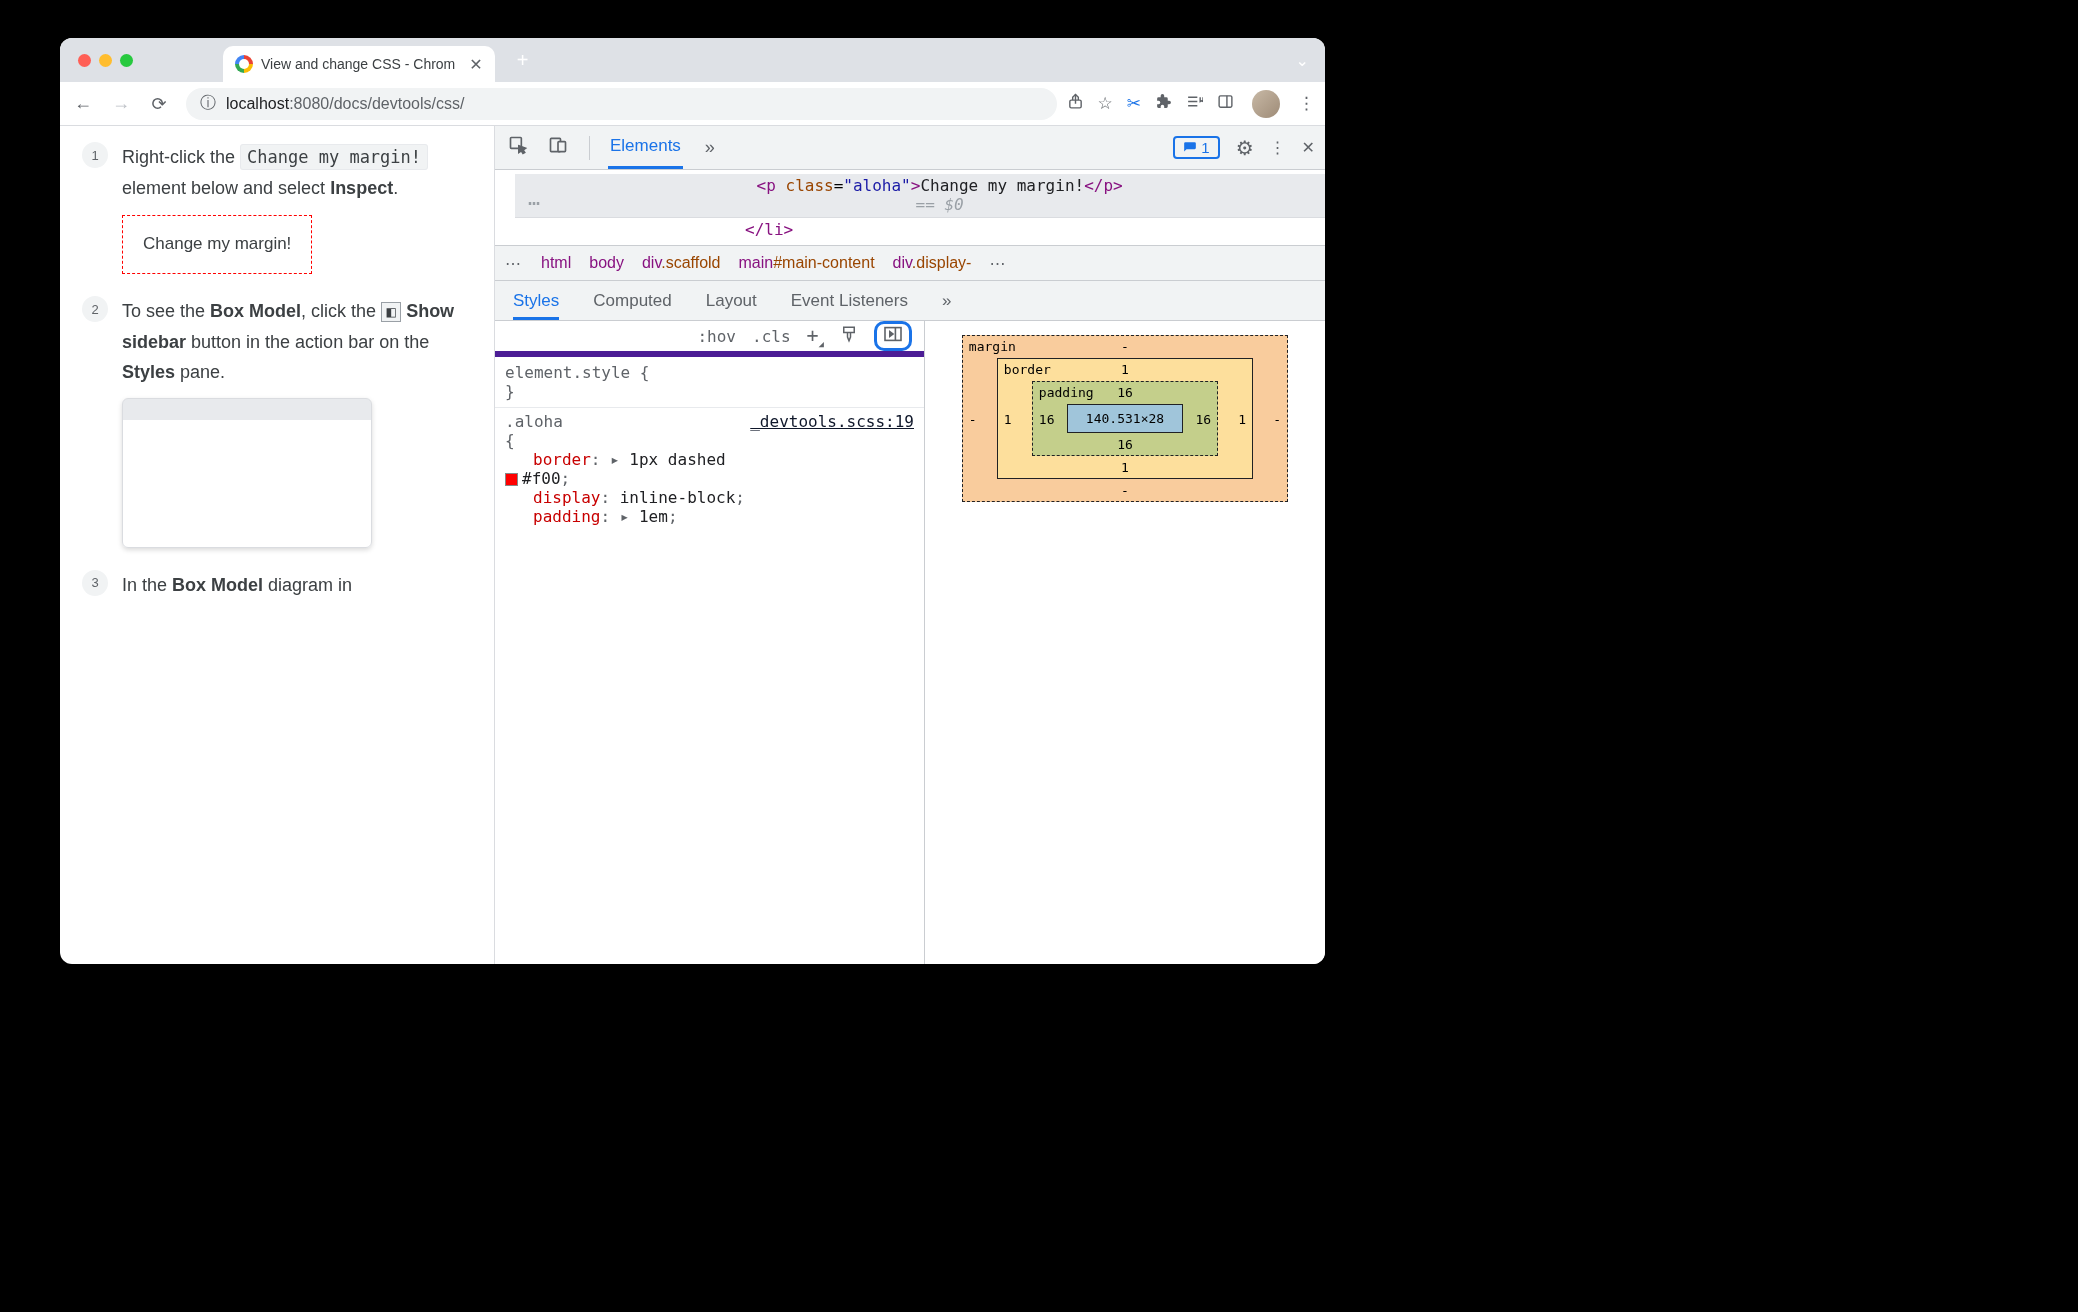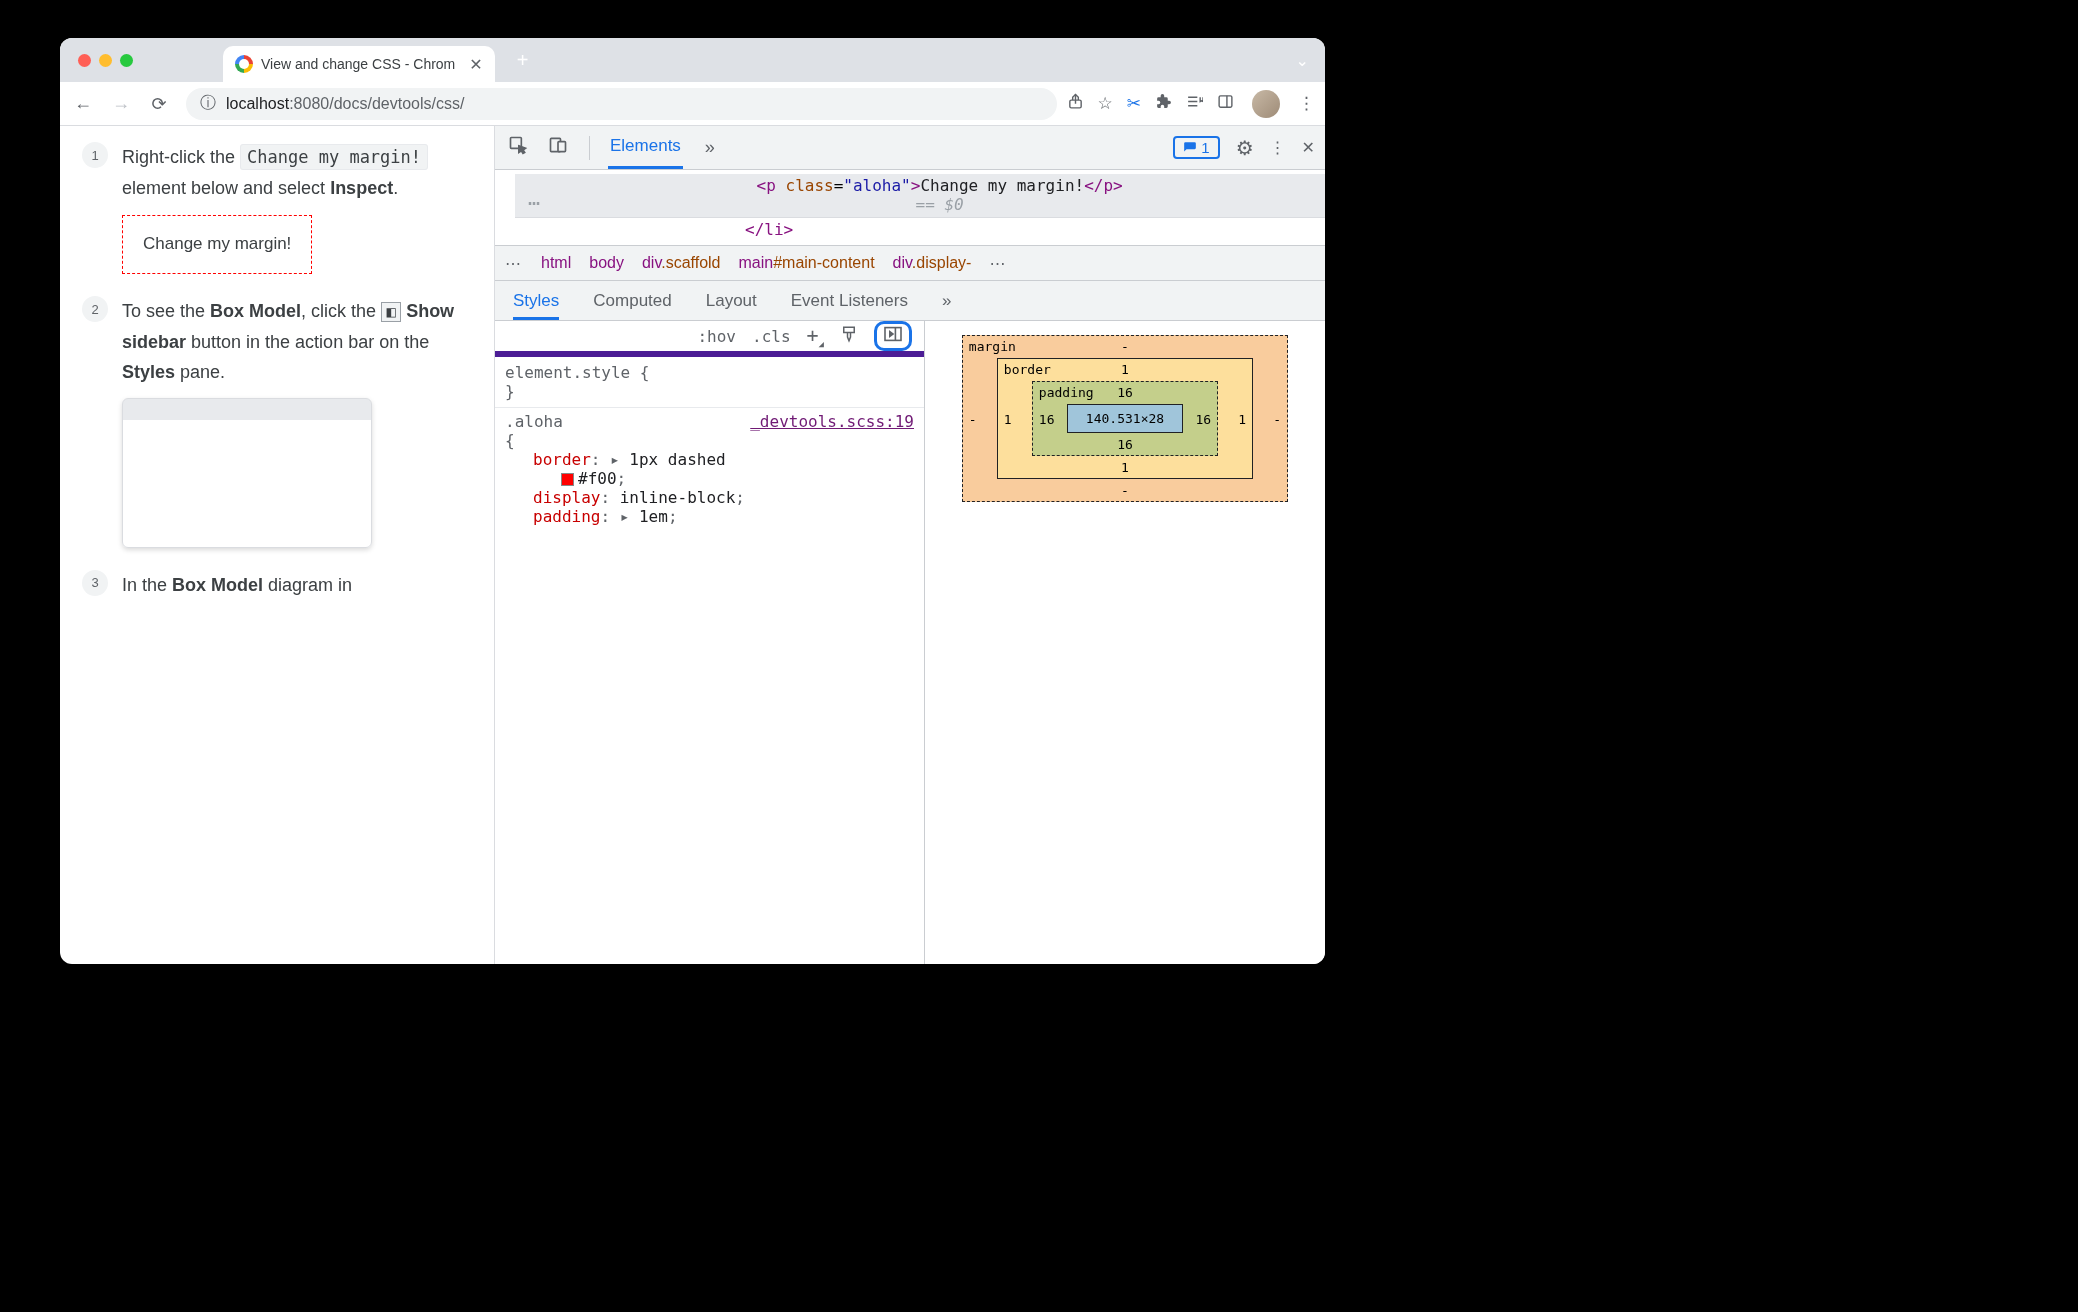--- a/index.html
+++ b/index.html
@@ -65,21 +65,21 @@
 
 .subtabs { height: 40px; background: #f1f3f4; border-bottom: 1px solid #cacdd1; display: flex; align-items: center; padding: 0 18px; gap: 34px; font-size: 17px; color: #5f6368; }
 .subtabs .st.active { color: #1a73e8; border-bottom: 3px solid #1a73e8; padding-bottom: 6px; margin-bottom: -9px; }
 
 .styles-row { flex: 1; display: flex; min-height: 0; }
 .styles-col { flex: 1; border-right: 1px solid #cacdd1; display: flex; flex-direction: column; }
 .styles-tools { height: 36px; border-bottom: 6px solid #4c1d95; display: flex; align-items: center; padding: 0 12px; gap: 16px; font-family: ui-monospace,Menlo,monospace; font-size: 16px; color: #5f6368; }
 .hilit { border: 3px solid #1a73e8; border-radius: 10px; padding: 2px 6px; }
 .css { font-family: ui-monospace,Menlo,monospace; font-size: 16px; padding: 6px 10px; color: #5f6368; }
 .css .sel { color: #5f6368; }
-.css .src { float: right; text-decoration: underline; color: #701a75; }
+.css .src { float: right; text-decoration: underline; color: #0f172a; }
 .css .prop { color: #c80000; margin-left: 28px; }
 .css .pv { color: #202124; }
 .swatch { display: inline-block; width: 13px; height: 13px; background: #f00; border: 1px solid #888; vertical-align: middle; margin-right: 4px; }
 
 
 .boxmodel { width: 400px; padding: 14px; display: flex; align-items: flex-start; justify-content: center; }
 .bm-layer { position: relative; padding: 22px 34px; font-family: ui-monospace,Menlo,monospace; font-size: 13px; text-align: center; }
 .bm-label { position: absolute; top: 3px; left: 6px; font-size: 13px; }
 .bm-t { position: absolute; top: 3px; left: 50%; transform: translateX(-50%); }
 .bm-b { position: absolute; bottom: 3px; left: 50%; transform: translateX(-50%); }
@@ -237,21 +237,21 @@
                   <path d="M8 7l4 3-4 3z" fill="#5f6368"></path>
                 </svg></span>
           </div>
           <div class="css">
             <div><span class="sel">element.style {</span></div>
             <div><span>}</span></div>
             <div style="border-top:1px solid #e8eaed; margin:6px -10px 4px"></div>
             <div><span class="sel">.aloha</span><span class="src">_devtools.scss:19</span></div>
             <div><span>{</span></div>
             <div><span class="prop">border</span>: ▸ <span class="pv">1px dashed</span></div>
-            <div style="margin-left:56px"><span class="swatch"></span><span class="pv">#f00</span>;</div>
+            <div style=""><span class="swatch"></span><span class="pv">#f00</span>;</div>
             <div><span class="prop">display</span>: <span class="pv">inline-block</span>;</div>
             <div><span class="prop">padding</span>: ▸ <span class="pv">1em</span>;</div>
           </div>
         </div>
 
         <div class="boxmodel">
           <div class="bm-layer bm-margin">
             <span class="bm-label">margin</span>
             <span class="bm-t">-</span>
             <span class="bm-b">-</span>

